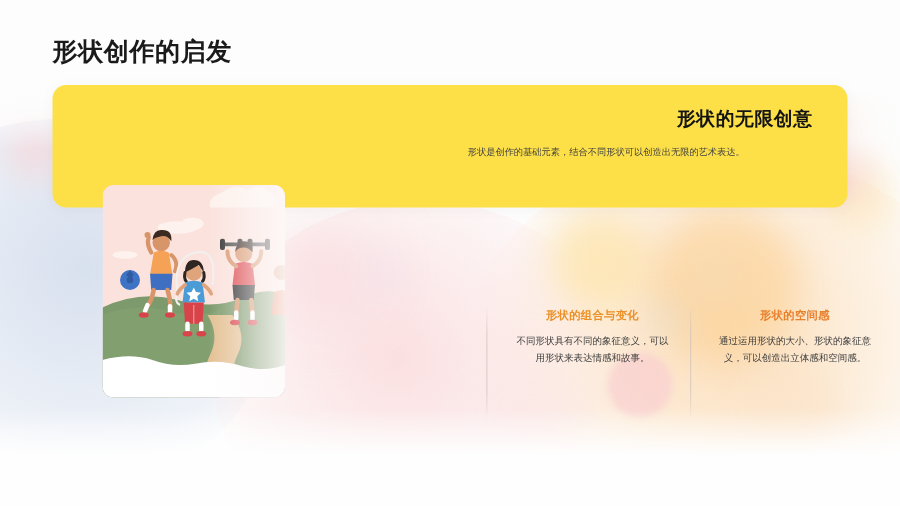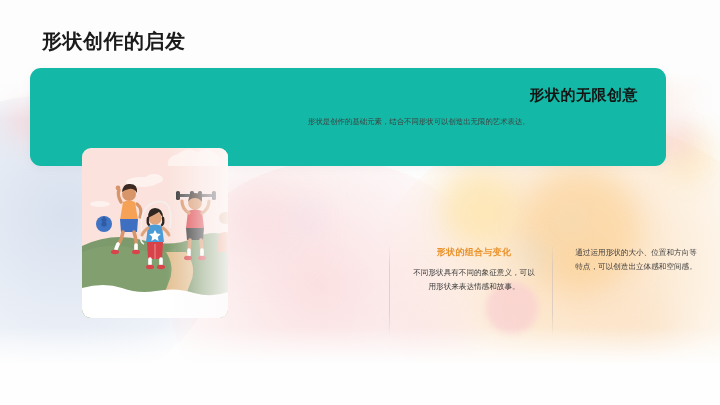--- a/index.html
+++ b/index.html
@@ -93,44 +93,44 @@
     font-weight: bold;
     color: #1a1a1a;
     letter-spacing: 0.5px;
     white-space: nowrap;
     text-align: center;
   }
 
   
   #hero-card {
     position: absolute;
-    left: 30px;
+    left: 42px;
     top: 68px;
     width: 636px;
     height: 98px;
-    background: #14b8a6;
+    background: #fde047;
     border-radius: 11px;
     box-shadow: 0 2px 10px rgba(120,110,110,0.06);
   }
   #hero-heading {
     position: absolute;
     right: 28px;
     top: 18px;
     font-size: 15px;
     font-weight: bold;
     color: #141414;
     letter-spacing: 0.5px;
     white-space: nowrap;
   }
   #hero-body {
     position: absolute;
     right: 28px;
     top: 47px;
     width: 330px;
-    text-align: left;
+    text-align: center;
     font-size: 7.4px;
     line-height: 14px;
     color: #3f3f3f;
   }
 
   
   #illustration {
     position: absolute;
     left: 82px;
     top: 148px;
@@ -329,16 +329,17 @@
   <div class="divider" id="divider-0"></div>
   <div class="divider" id="divider-1"></div>
 
 
   <div class="col" id="col-1">
     <div class="col-heading" style="color:#eb9027;">形状的组合与变化</div>
     <div class="col-body">不同形状具有不同的象征意义，可以用形状来表达情感和故事。</div>
   </div>
 
   <div class="col" id="col-2">
-    <div class="col-body">通过运用形状的大小、位置和方向等特点，可以创造出立体感和空间感。</div>
+    <div class="col-heading" style="color:#e8802c;">形状的空间感</div>
+    <div class="col-body">通过运用形状的大小、形状的象征意义，可以创造出立体感和空间感。</div>
   </div>
 
 </div>
 
 </body></html>

